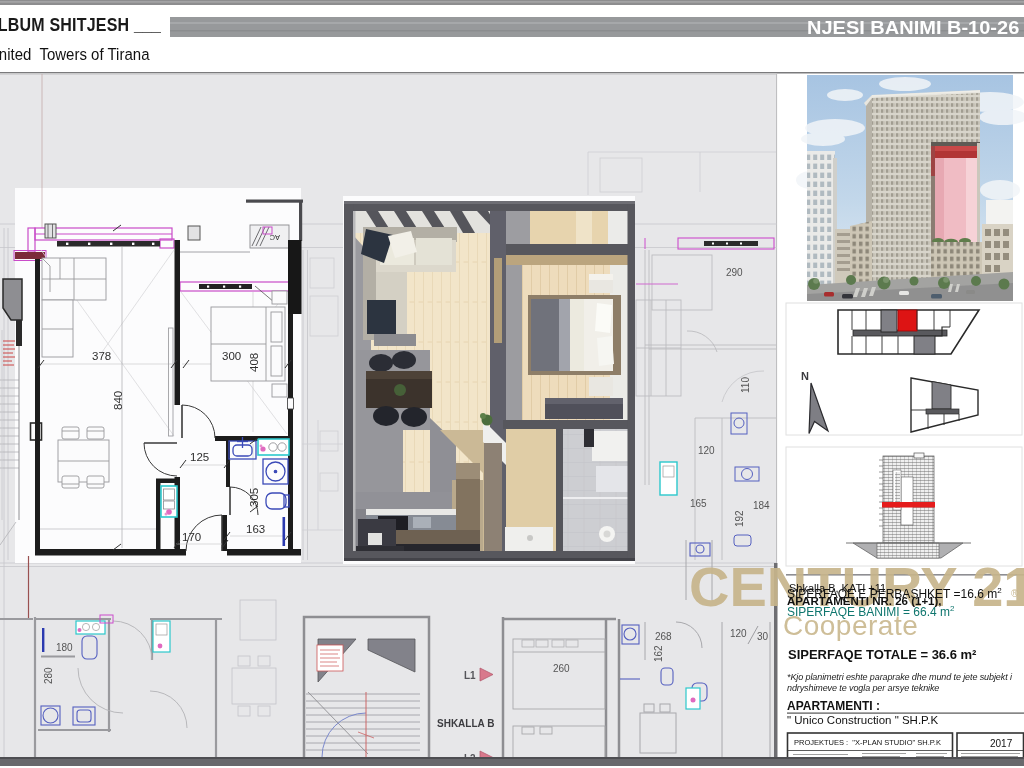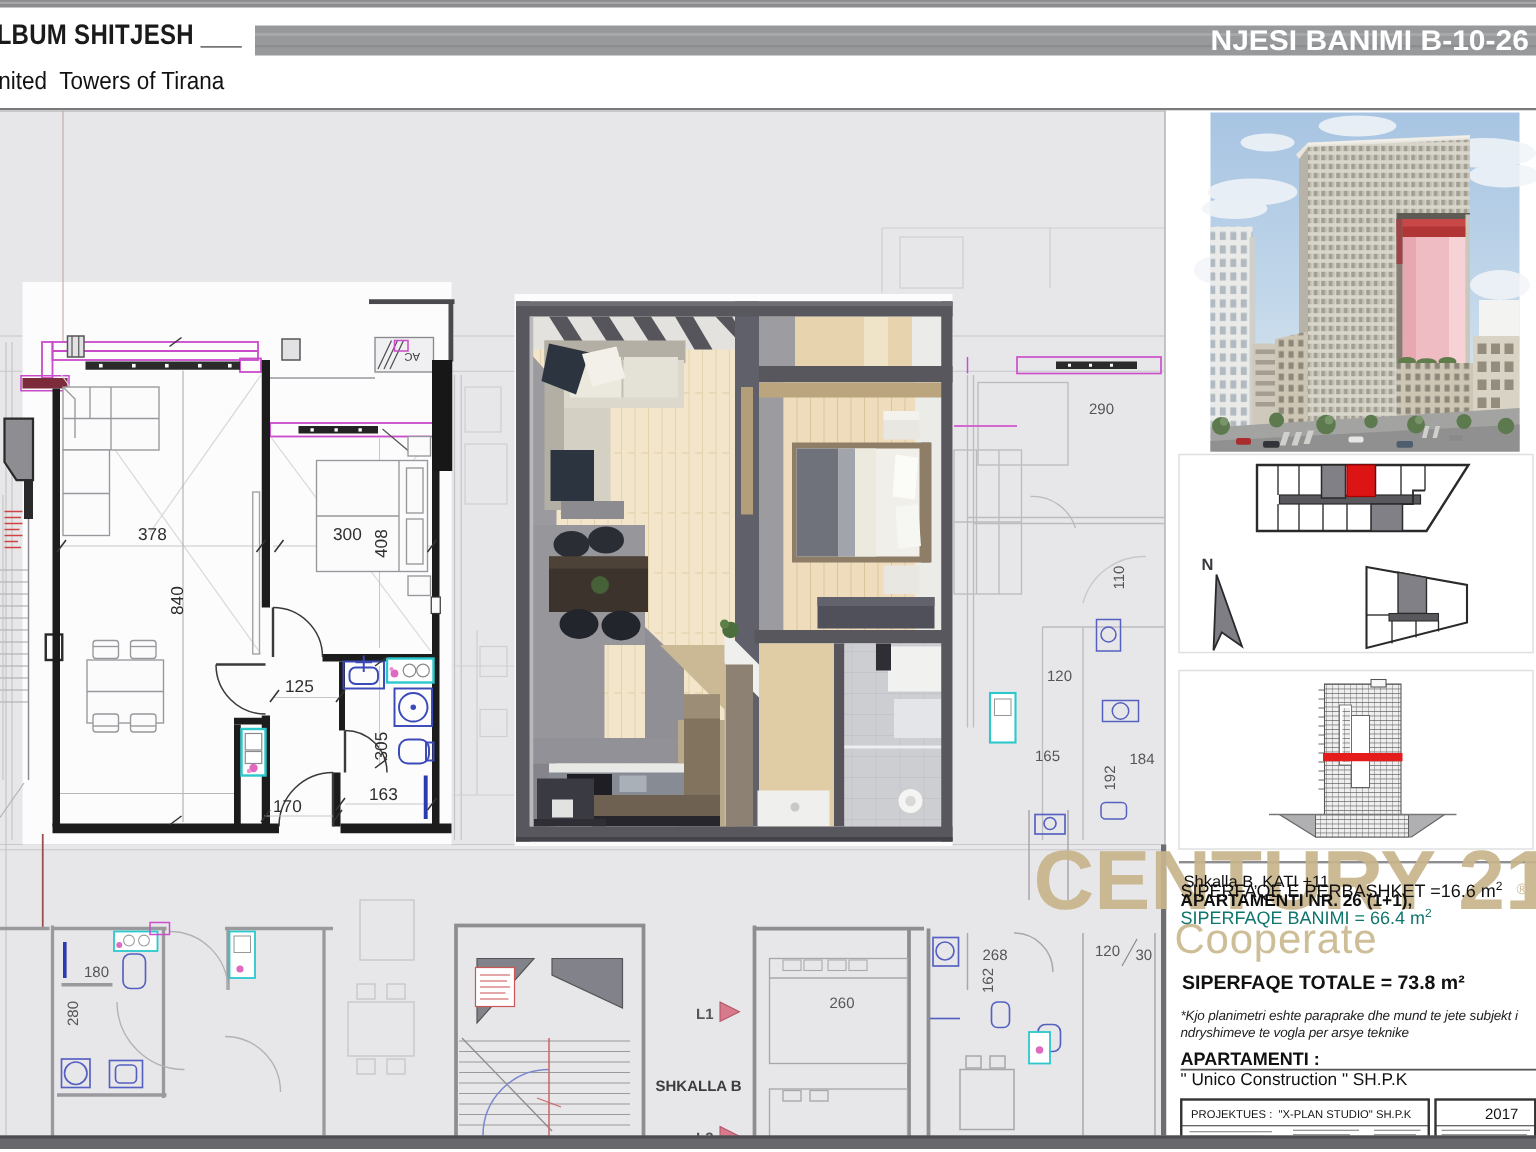--- a/index.html
+++ b/index.html
@@ -908,21 +908,21 @@
 <div class="abs" style="left:807px;top:17px;font-size:20px;font-weight:bold;color:#ffffff;letter-spacing:0px;white-space:nowrap;transform:scaleY(0.95);transform-origin:0 0;">NJESI BANIMI B-10-26</div>
 
 <div class="abs" style="left:689px;top:554px;font-size:56px;font-weight:bold;color:#c7b58b;letter-spacing:0px;white-space:nowrap;opacity:0.92;">CENTURY 21.</div>
 <div class="abs" style="left:1011px;top:588px;font-size:10px;color:#c7b58b;opacity:0.92;">®</div>
 <div class="abs" style="left:783px;top:610px;font-size:28px;font-weight:normal;color:#c9b78d;letter-spacing:0.5px;white-space:nowrap;opacity:0.9;">Cooperate</div>
 
 <div class="abs" style="left:789px;top:581.5px;font-size:11px;color:#111;white-space:nowrap;">Shkalla B, KATI +11</div>
 <div class="abs" style="left:787px;top:595px;font-size:11.5px;font-weight:bold;color:#111;white-space:nowrap;">APARTAMENTI NR. 26 (1+1),</div>
 <div class="abs" style="left:787px;top:604px;font-size:12px;color:#0f766e;white-space:nowrap;">SIPERFAQE BANIMI = 66.4 m<sup style="font-size:8px;">2</sup></div>
 <div class="abs" style="left:787px;top:586px;font-size:12px;color:#111;white-space:nowrap;">SIPERFAQE E PERBASHKET =16.6 m<sup style="font-size:8px;">2</sup></div>
-<div class="abs" style="left:788px;top:647px;font-size:13px;font-weight:bold;color:#111;white-space:nowrap;">SIPERFAQE TOTALE = 73.8 m²</div>
+<div class="abs" style="left:788px;top:647px;font-size:13px;font-weight:bold;color:#111;white-space:nowrap;">SIPERFAQE TOTALE = 36.6 m²</div>
 <div class="abs" style="left:787px;top:672px;font-size:9px;font-style:italic;color:#222;width:242px;line-height:10.5px;letter-spacing:-0.1px;">*Kjo planimetri eshte paraprake dhe mund te jete subjekt i ndryshimeve te vogla per arsye teknike</div>
 <div class="abs" style="left:787px;top:699px;font-size:12px;font-weight:bold;color:#111;white-space:nowrap;">APARTAMENTI :</div>
 <div class="abs" style="left:787px;top:713.5px;font-size:11.5px;color:#111;white-space:nowrap;">" Unico Construction " SH.P.K</div>
 
 <div class="abs" style="left:794px;top:738px;font-size:7.5px;color:#111;white-space:nowrap;">PROJEKTUES :&nbsp; "X-PLAN STUDIO" SH.P.K</div>
 <div class="abs" style="left:990px;top:738px;font-size:10px;color:#111;">2017</div>
 
 </div>
 
 </body></html>

